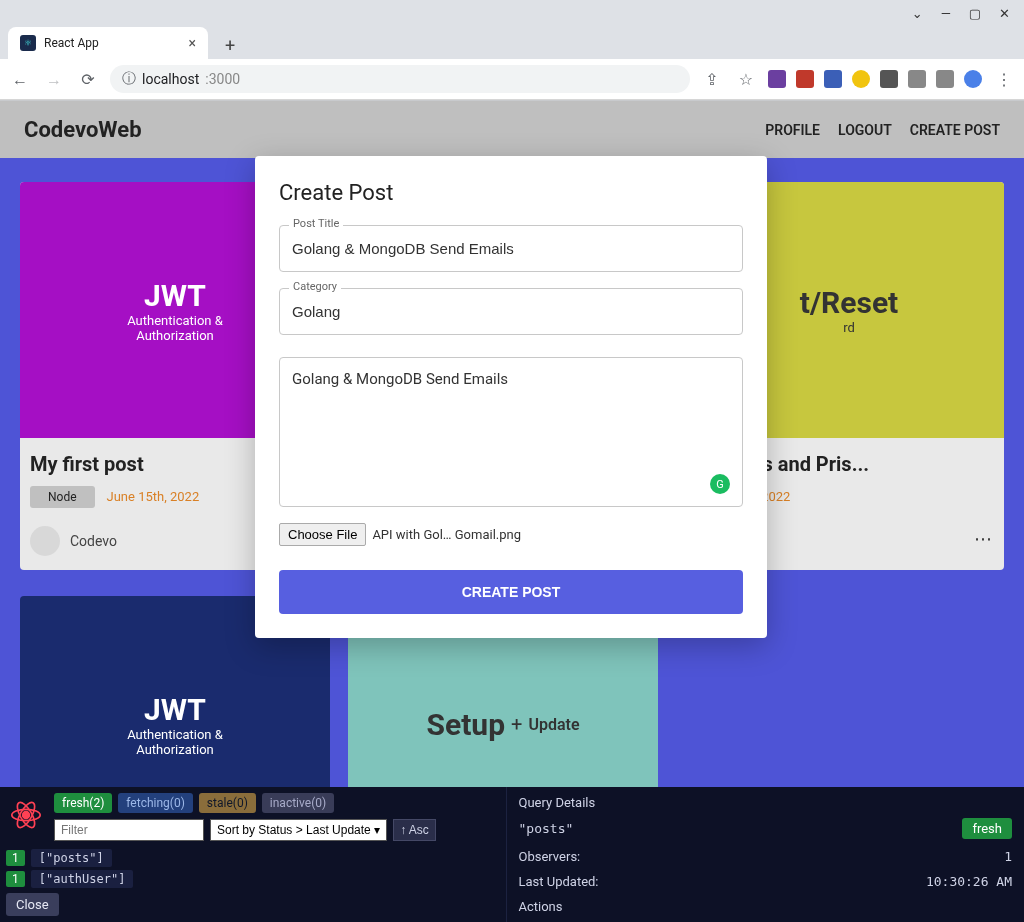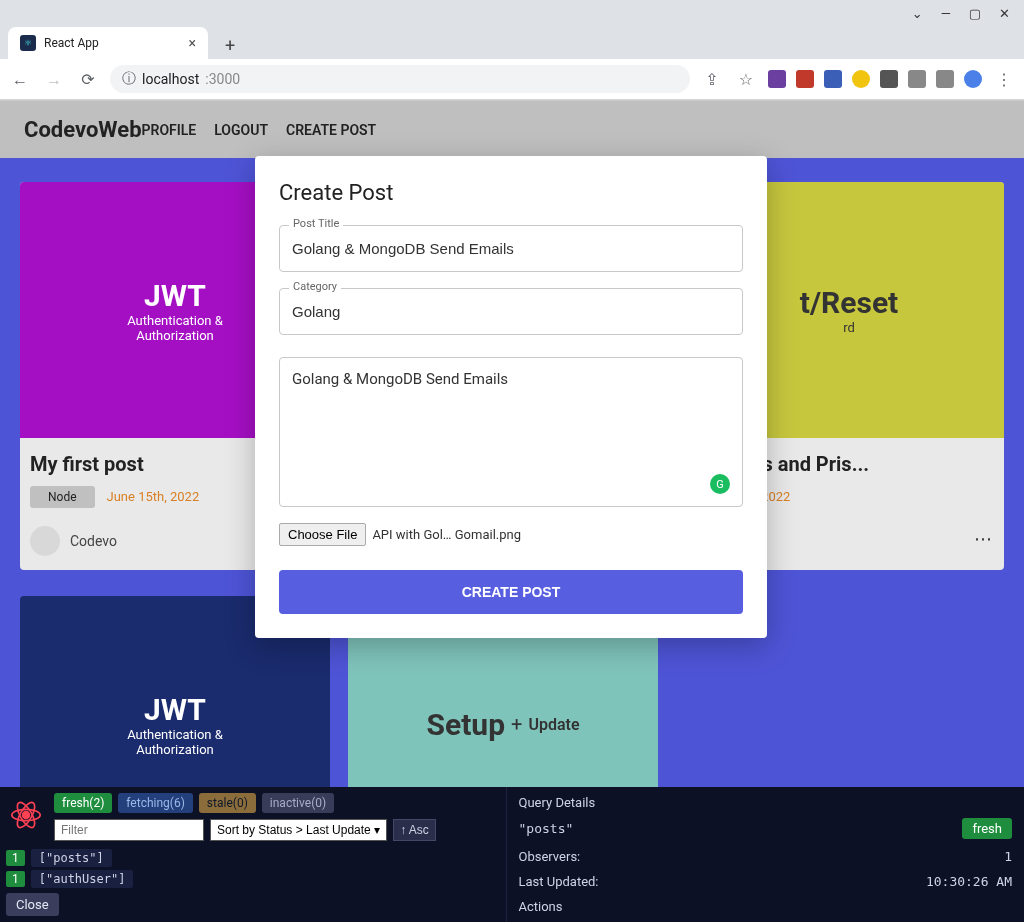--- a/index.html
+++ b/index.html
@@ -14,21 +14,21 @@
   .tab .close { margin-left: auto; font-size: 14px; color: #555; }
   .new-tab { width: 28px; height: 28px; display:flex; align-items:center; justify-content:center; font-size:18px; color:#444; margin-left:8px; }
   .addr-row { display:flex; align-items:center; background:#fff; padding:6px 8px; gap:10px; border-bottom:1px solid #d6d6d6; }
   .nav-icon { width:24px; height:24px; display:flex; align-items:center; justify-content:center; color:#5f6368; font-size:16px; }
   .addr-bar { flex:1; display:flex; align-items:center; height:28px; border-radius:14px; background:#f1f3f4; padding:0 12px; font-size:14px; color:#5f6368; gap:6px; }
   .addr-bar .url-text { color:#202124; }
   .ext-icons { display:flex; gap:10px; align-items:center; }
   .ext-icon { width:18px; height:18px; border-radius:3px; }
 
   
-  .app-header { background:#bfbfbf; display:flex; align-items:center; padding:16px 24px; }
+  .app-header { background:#bfbfbf; display:flex; align-items:center; justify-content:space-between; padding:16px 24px;gap:48px; }
   .brand { font-size:22px; font-weight:700; color:#222; }
   .nav-links { display:flex; gap:18px; font-size:14px; font-weight:600; color:#222; }
 
   
   .content { background:#4e54d6; height: 660px; padding: 24px 20px; position:relative; overflow:hidden; }
   .posts-row { display:flex; gap:18px; margin-bottom: 26px; }
   .post-card { background:#e9e9e9; border-radius:4px; width:310px; overflow:hidden; }
   .post-img { height:256px; display:flex; flex-direction:column; align-items:center; justify-content:center; color:#fff; }
   .post-body { padding:14px 10px; }
   .post-title { font-size:20px; font-weight:700; color:#222; margin-bottom:10px; }
@@ -231,21 +231,21 @@
           <circle cx="12" cy="12" r="3" fill="#ff4154"></circle>
           <g stroke="#ff4154" stroke-width="1.2" fill="none">
             <ellipse cx="12" cy="12" rx="10" ry="4"></ellipse>
             <ellipse cx="12" cy="12" rx="10" ry="4" transform="rotate(60 12 12)"></ellipse>
             <ellipse cx="12" cy="12" rx="10" ry="4" transform="rotate(120 12 12)"></ellipse>
           </g>
         </svg>
     </div>
     <div class="dt-filters-row">
       <span class="badge b-fresh">fresh(2)</span>
-      <span class="badge b-fetch">fetching(6)</span>
+      <span class="badge b-fetch">fetching(0)</span>
       <span class="badge b-stale">stale(0)</span>
       <span class="badge b-inactive">inactive(0)</span>
     </div>
     <div class="dt-controls">
       <input class="dt-input" placeholder="Filter" style="">
       <button class="dt-select">Sort by Status &gt; Last Update ▾</button>
       <button class="dt-asc">↑ Asc</button>
     </div>
     <div class="dt-queries">
       <div class="dt-q-row">

